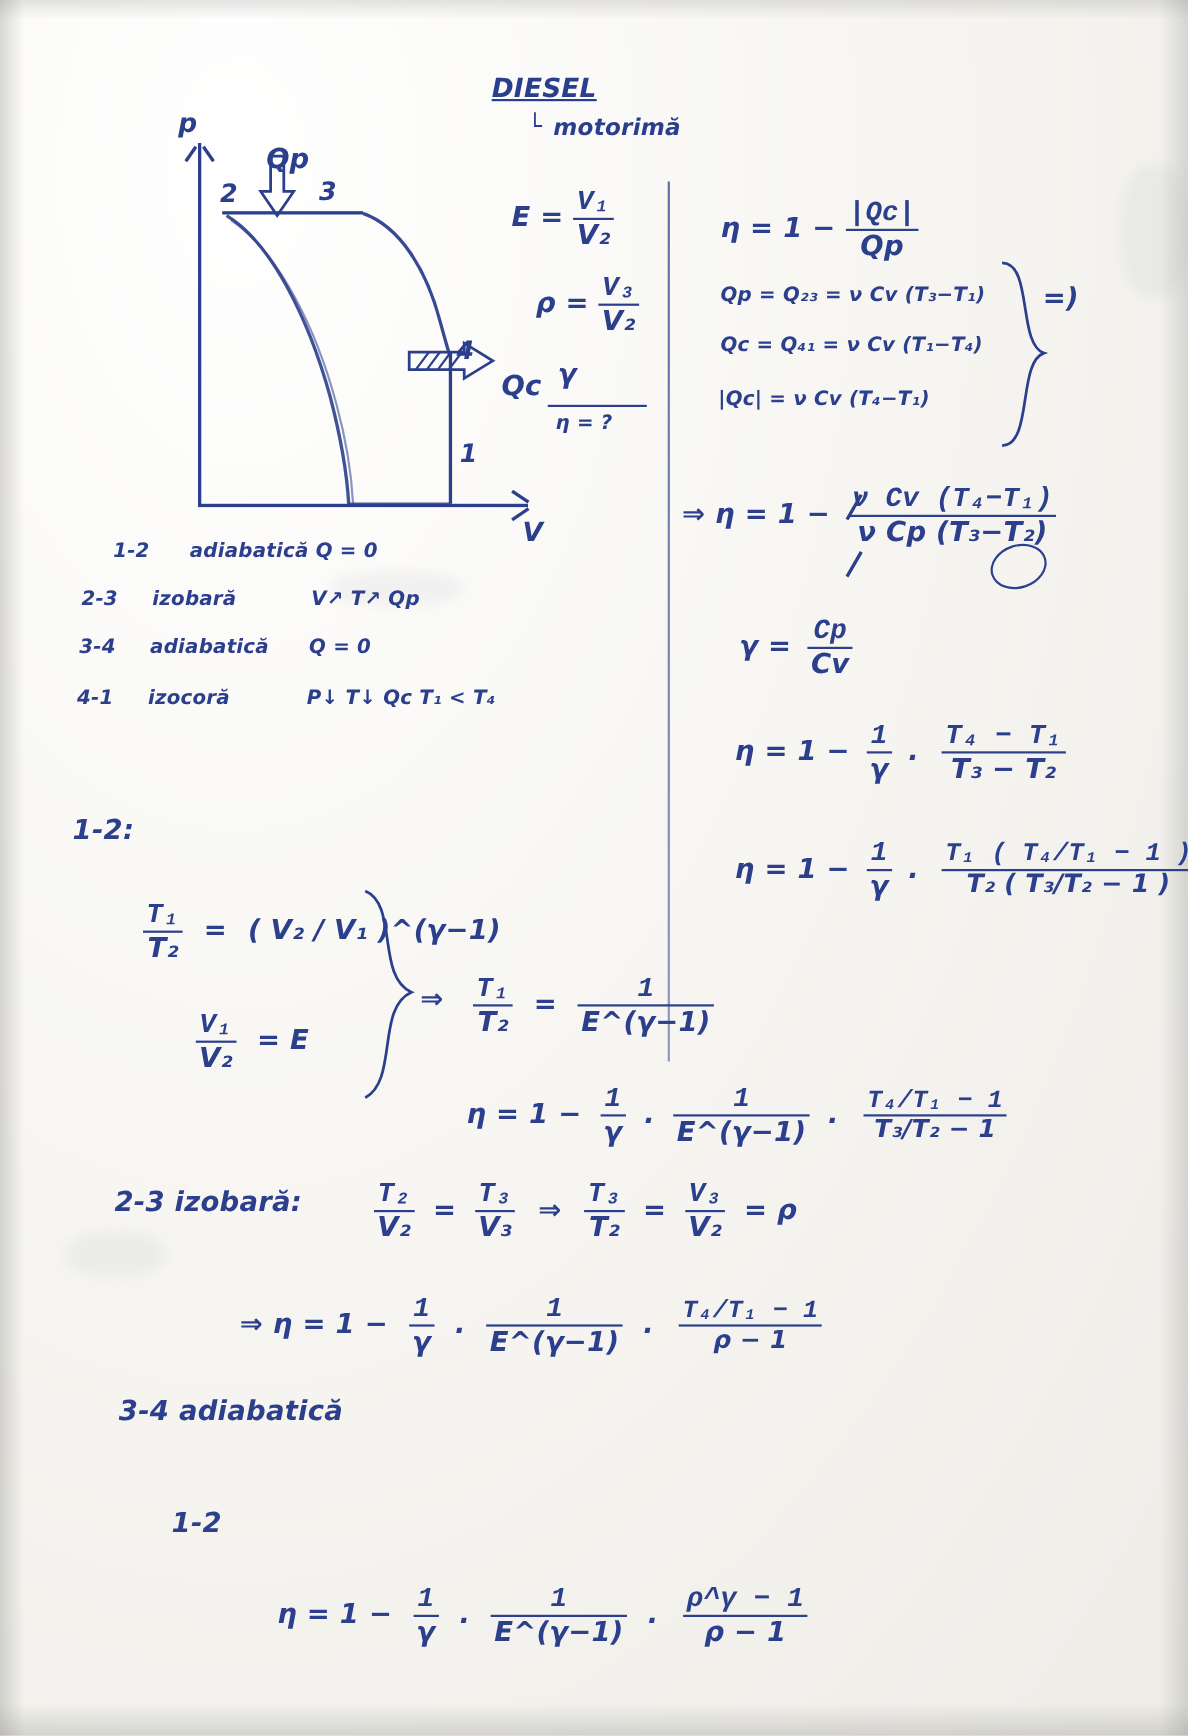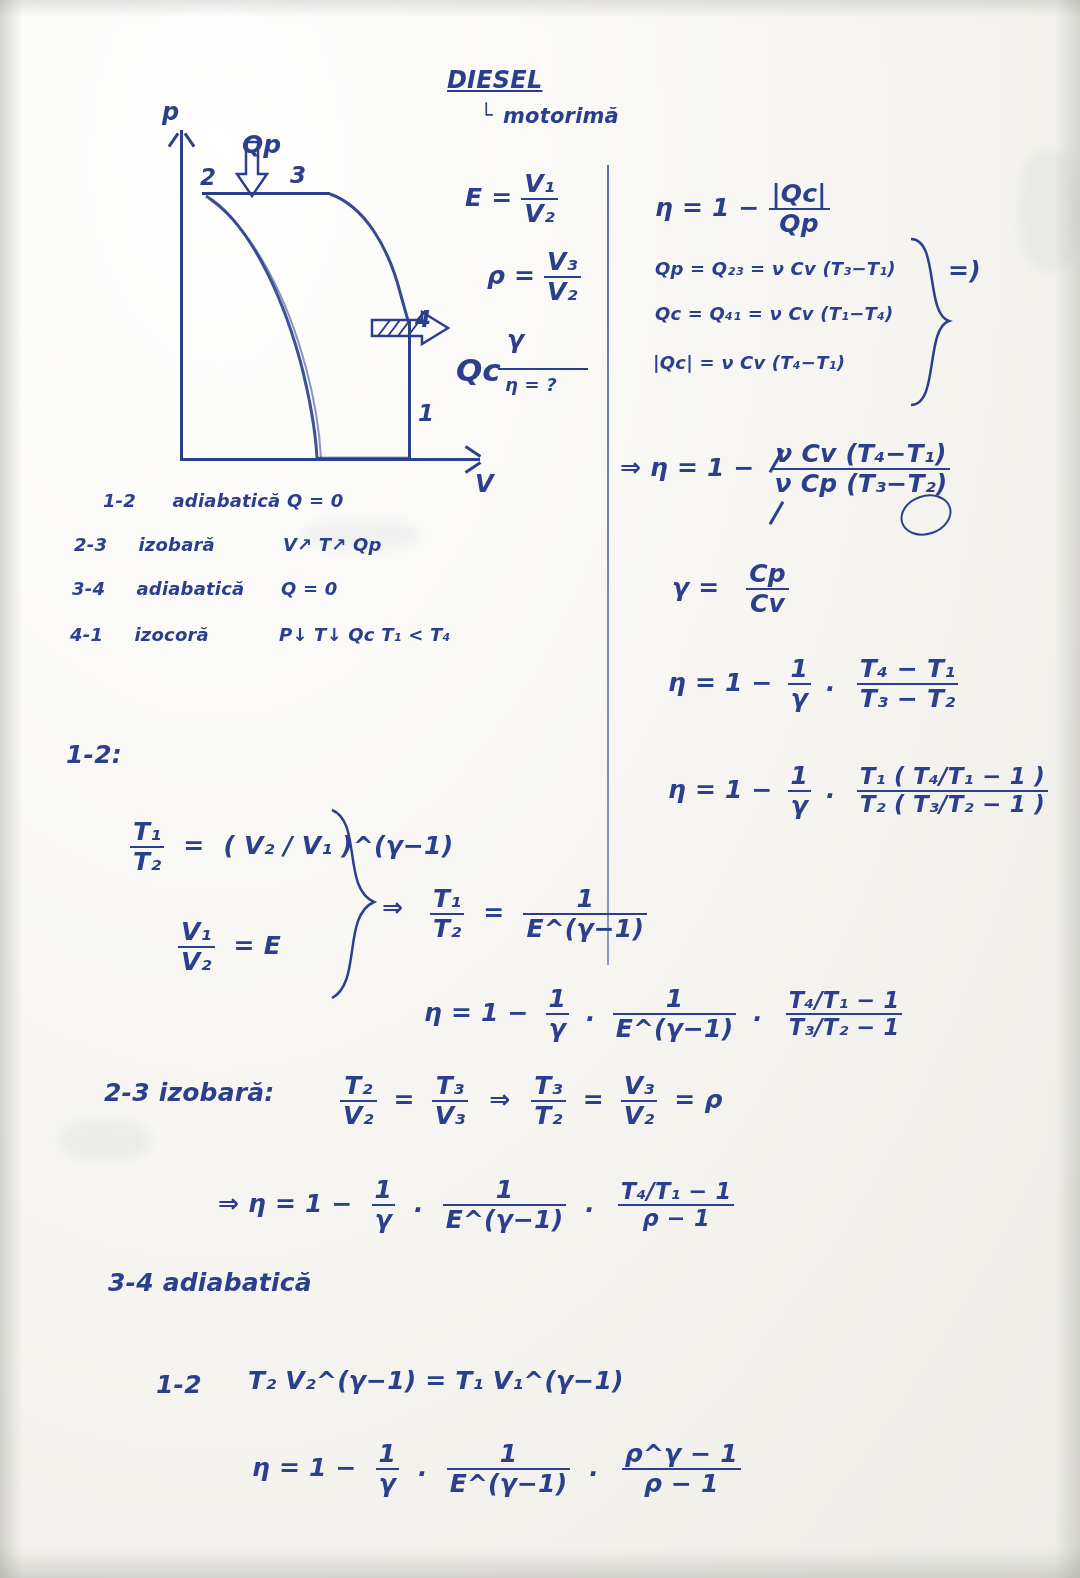--- a/index.html
+++ b/index.html
@@ -67,21 +67,21 @@
     color: #2b3f8c;
   }
   .f-lg { font-size: 25px; }
   .frac {
     display: inline-block;
     vertical-align: middle;
     text-align: center;
     line-height: 1.12;
     font-style: italic;
   }
-  .frac .num { display: block; padding: 0 3px; }
+  .frac .num { display: block; padding: 0 3px; font-family: Liberation Mono, monospace; }
   .frac .den { display: block; border-top: 2px solid #2b3f8c; padding: 0 3px; }
   
   #diagram { position: absolute; left: 150px; top: 110px; width: 380px; height: 390px; }
   .dline { position: absolute; background: #2b3f8c; }
   .lbl { position: absolute; color:#2b3f8c; font-style: italic; font-weight: 600; }
   .divider {
     position: absolute;
     width: 2px;
     background: linear-gradient(to bottom, rgba(43,63,140,0.75), rgba(43,63,140,0.5));
   }
@@ -142,21 +142,21 @@
       <path d="M10,26 L22,10 M20,26 L32,10 M30,26 L42,10 M40,26 L52,10" stroke="#2b3f8c" stroke-width="2"></path>
     </svg>
 
     <div class="lbl" style="left:12px; top:-12px; font-size:24px;">p</div>
     <div class="lbl" style="left:325px; top:360px; font-size:24px;">V</div>
     <div class="lbl" style="left:50px; top:54px; font-size:23px;">2</div>
     <div class="lbl" style="left:140px; top:52px; font-size:23px;">3</div>
     <div class="lbl" style="left:265px; top:196px; font-size:23px;">4</div>
     <div class="lbl" style="left:268px; top:290px; font-size:23px;">1</div>
     <div class="lbl" style="left:92px; top:20px; font-size:25px;">Qp</div>
-    <div class="lbl" style="left:306px; top:242px; font-size:31px;">Qc</div>
+    <div class="lbl" style="left:306px; top:226px; font-size:25px;">Qc</div>
   </div>
 
   <div class="ink f f-lg" style="left:465px; top:170px;">
     <span>Ε =</span>
     <span class="frac">
       <span class="num">V₁</span>
       <span class="den">V₂</span>
     </span>
   </div>
 
@@ -198,21 +198,21 @@
       <span class="den">ν Cp (T₃−T₂)</span>
     </span>
   </div>
   <div class="ellipse-mark" style="left:900px; top:495px; width:48px; height:36px;"></div>
 
   <div class="dline" style="left:775px; top:448px; width:3px; height:26px; transform:rotate(30deg);"></div>
   <div class="dline" style="left:775px; top:500px; width:3px; height:26px; transform:rotate(30deg);"></div>
 
   <div class="ink f f-lg" style="left:672px; top:560px;">
     <span>γ =</span>
-    <span class="frac" style="margin-left:18px;">
+    <span class="frac" style="margin-left:6px;">
       <span class="num">Cp</span>
       <span class="den">Cv</span>
     </span>
   </div>
 
   <div class="ink f f-lg" style="left:668px; top:655px;">
     <span>η = 1 −</span>
     <span class="frac" style="margin:0 6px;">
       <span class="num">1</span>
       <span class="den">γ</span>
@@ -351,21 +351,20 @@
     <span>.</span>
     <span class="frac" style="margin-left:14px; font-size:0.9em;">
       <span class="num">T₄/T₁ − 1</span>
       <span class="den">ρ − 1</span>
     </span>
   </div>
 
   <div class="ink f f-lg" style="left:108px; top:1268px;">3-4 adiabatică</div>
 
   <div class="ink f f-lg" style="left:156px; top:1370px;">1-2</div>
-  <div class="ink f f-lg" style="left:248px; top:1366px;">T₂ V₂^(γ−1) = T₁ V₁^(γ−1)</div>
 
   <div class="ink f f-lg" style="left:252px; top:1440px;">
     <span>η = 1 −</span>
     <span class="frac" style="margin:0 10px;">
       <span class="num">1</span>
       <span class="den">γ</span>
     </span>
     <span>.</span>
     <span class="frac" style="margin:0 10px;">
       <span class="num">1</span>

